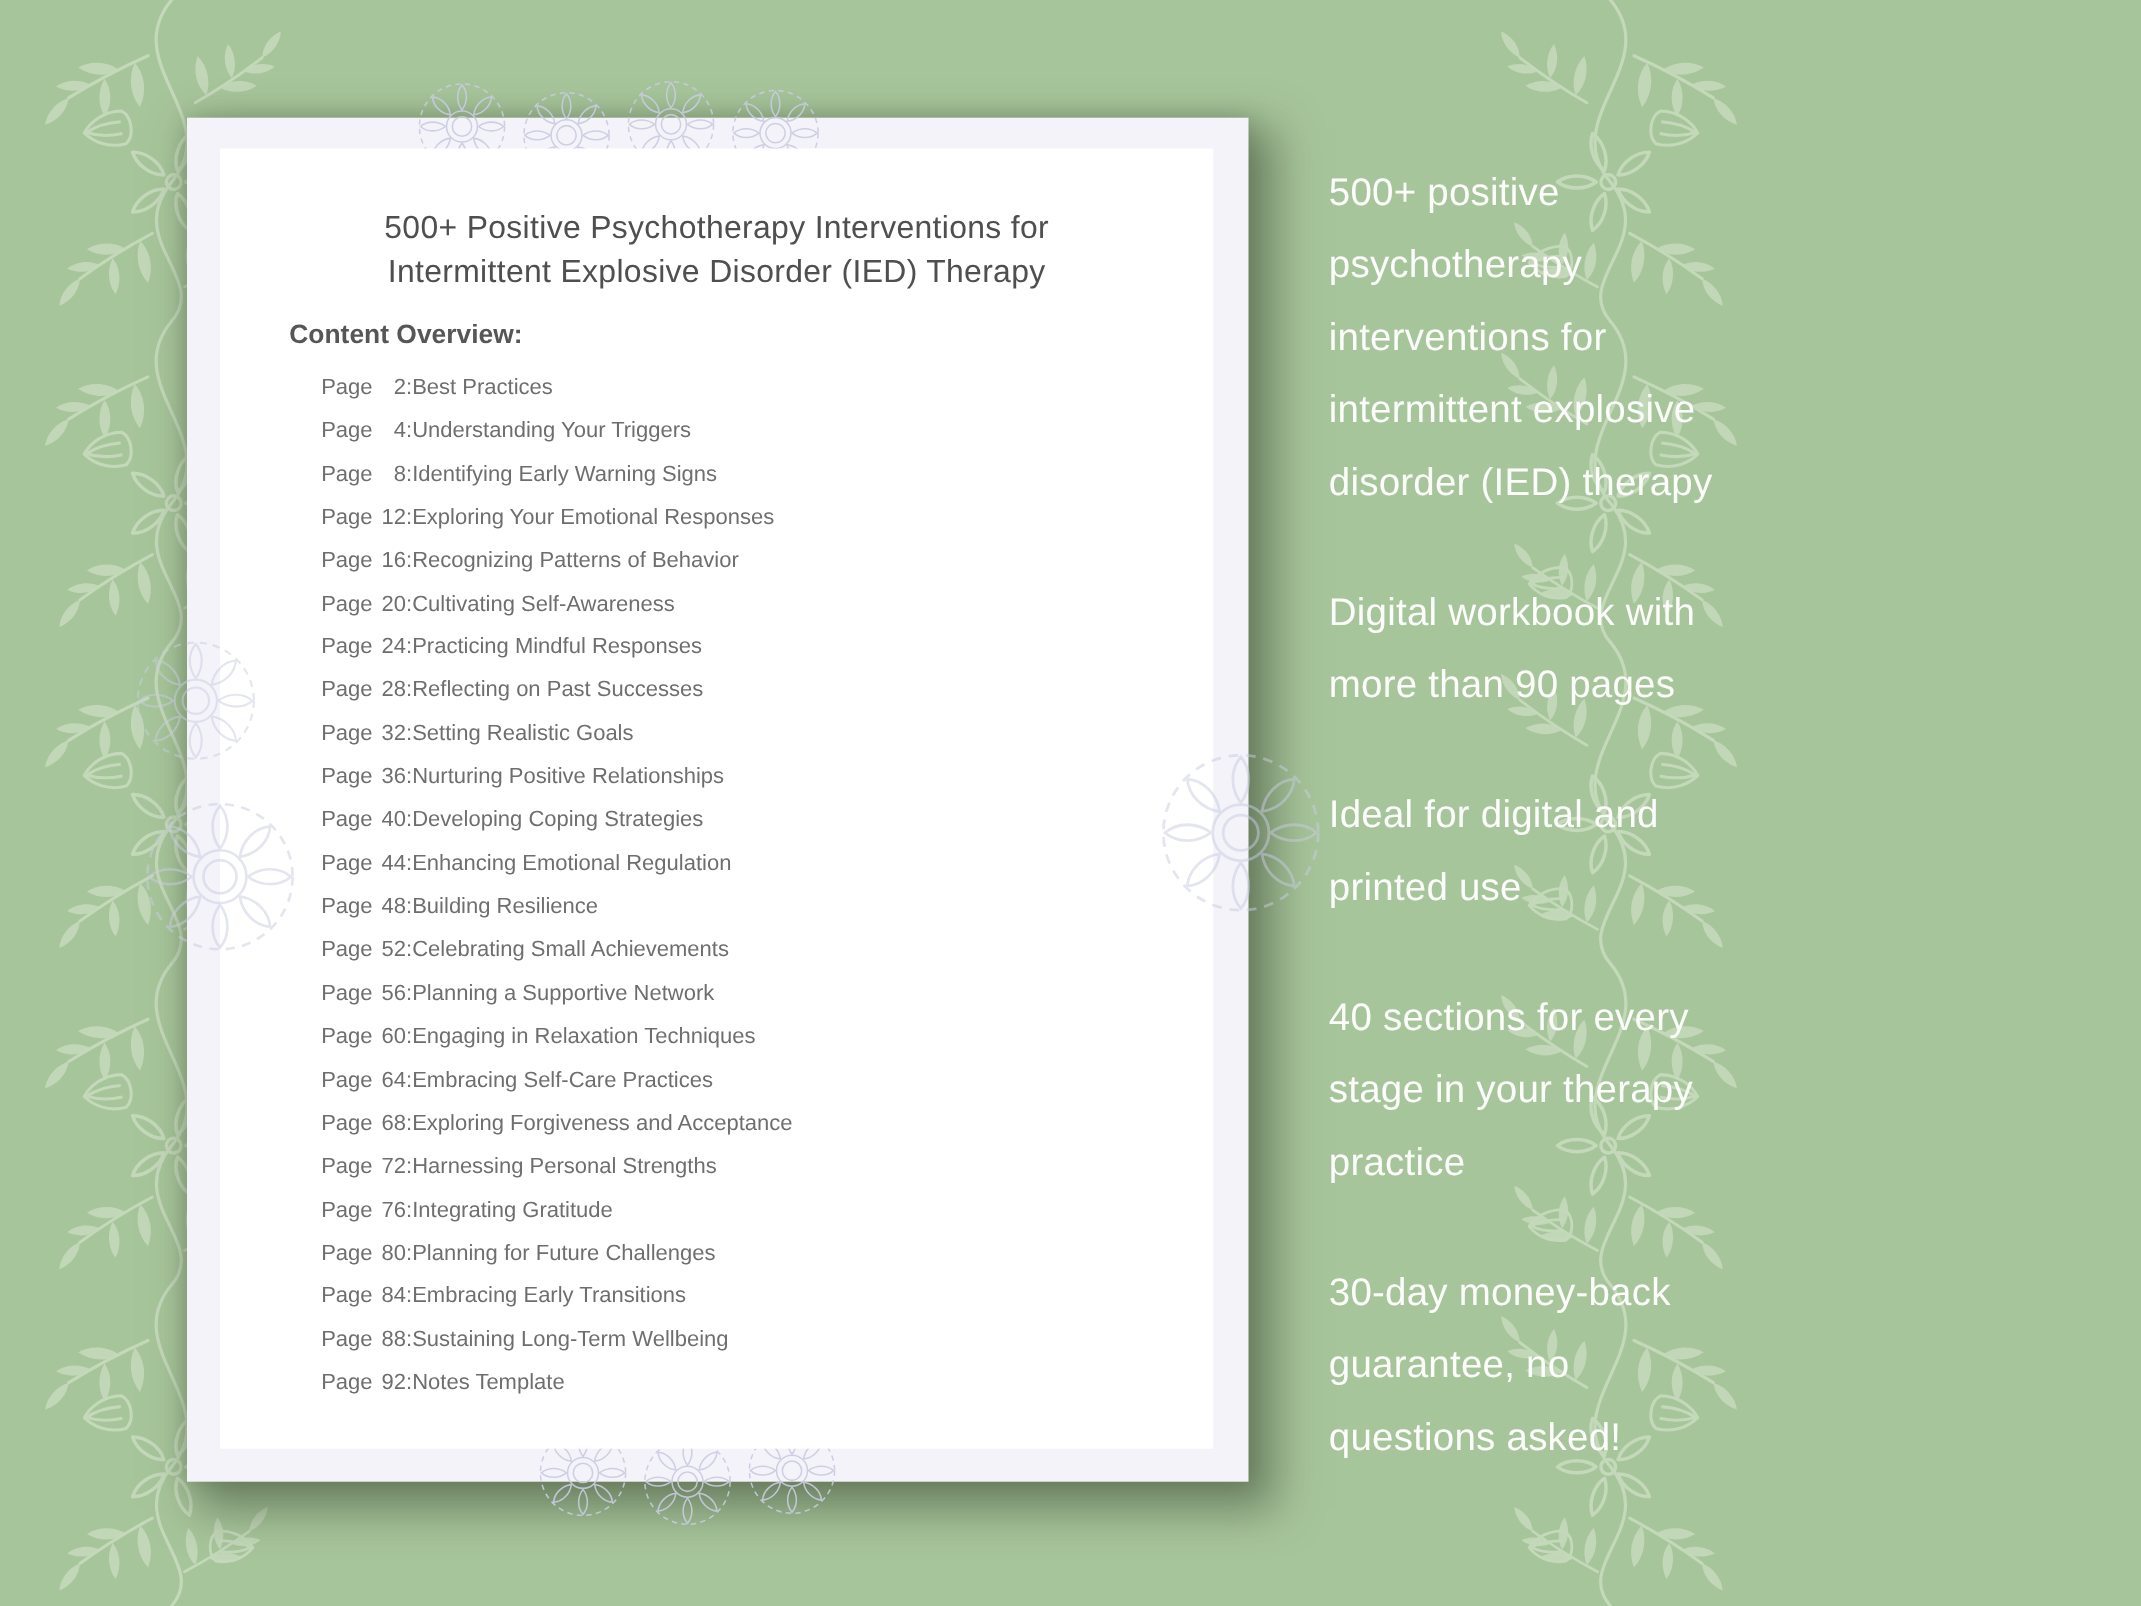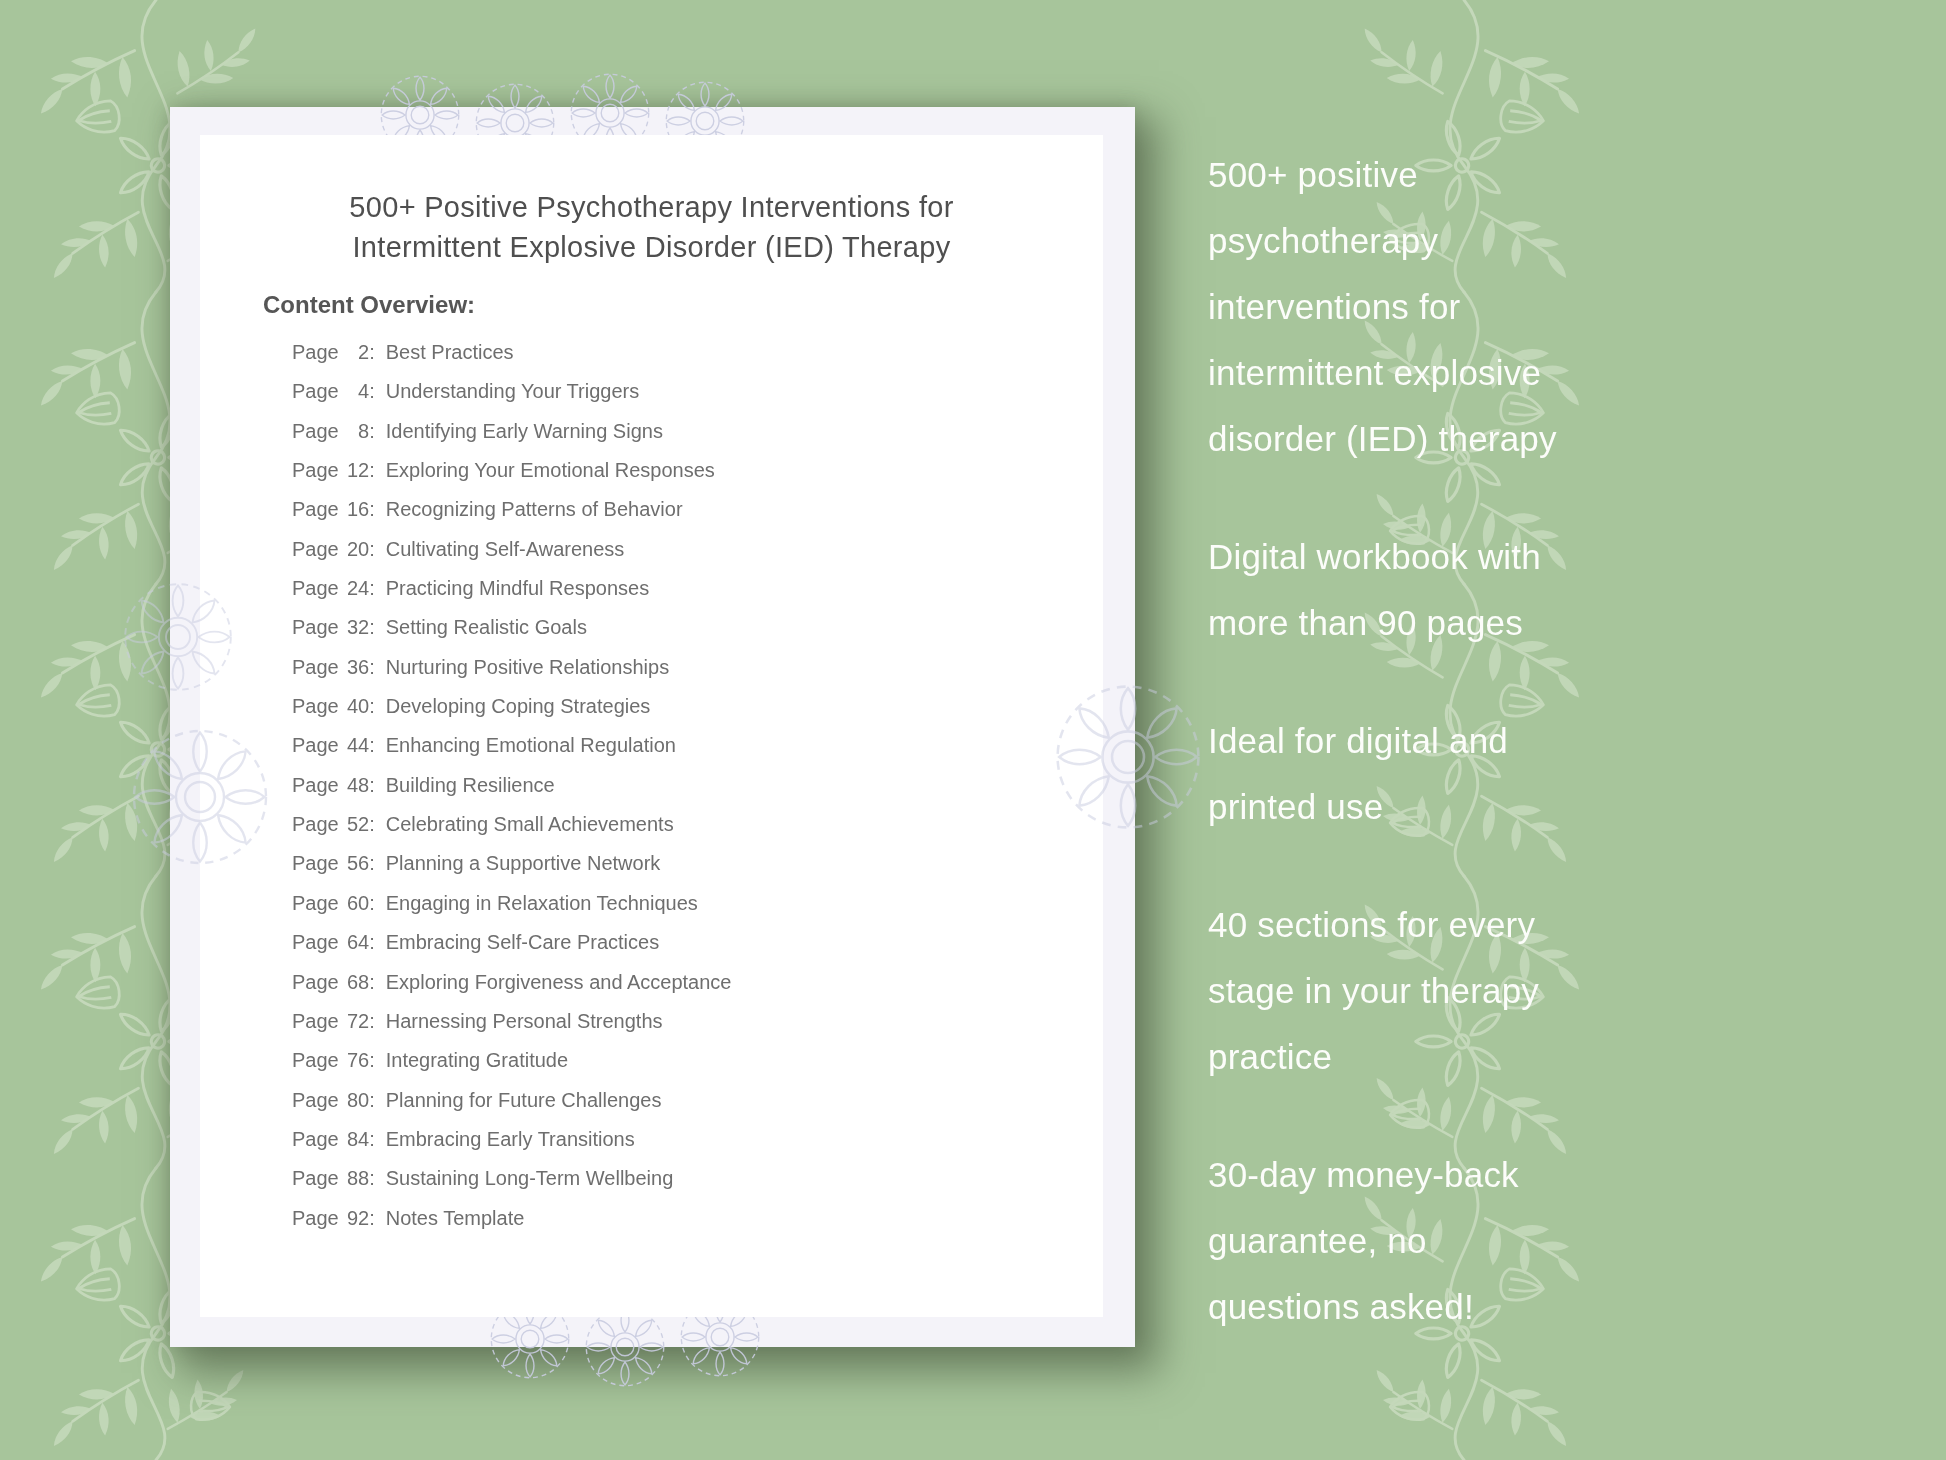--- a/index.html
+++ b/index.html
@@ -44,21 +44,21 @@
     font-size:24px;line-height:32px;font-weight:700;
     color:var(--c-heading_text,#565656);
   }
   .toc{
     margin:12px 0 0 92px;
     font-size:20px;line-height:39.35px;
     color:var(--c-toc_text,#6e6e6e);
   }
   .toc-row{white-space:nowrap;}
   .toc-num{display:inline-block;min-width:34px;text-align:right;margin-left:2px;}
-  .toc-name{margin-left:11px;}
+  .toc-name{margin-left:0;}
 
   
   .benefits{position:absolute;left:1208px;top:142px;width:620px;z-index:3;}
   .benefit{
     margin:0 0 52px 0;
     font-size:35px;line-height:66px;font-weight:400;letter-spacing:.2px;
     color:var(--c-benefit_text,#fcfdfa);
     white-space:pre-line;
   }
 </style>
@@ -185,20 +185,23 @@
           <span class="toc-page">Page</span><span class="toc-num">12:</span><span class="toc-name">Exploring Your Emotional Responses</span>
         </div>
           <div class="toc-row">
           <span class="toc-page">Page</span><span class="toc-num">16:</span><span class="toc-name">Recognizing Patterns of Behavior</span>
         </div>
           <div class="toc-row">
           <span class="toc-page">Page</span><span class="toc-num">20:</span><span class="toc-name">Cultivating Self-Awareness</span>
         </div>
           <div class="toc-row">
           <span class="toc-page">Page</span><span class="toc-num">24:</span><span class="toc-name">Practicing Mindful Responses</span>
+        </div>
+          <div class="toc-row">
+          <span class="toc-page">Page</span><span class="toc-num">28:</span><span class="toc-name">Reflecting on Past Successes</span>
         </div>
           <div class="toc-row">
           <span class="toc-page">Page</span><span class="toc-num">32:</span><span class="toc-name">Setting Realistic Goals</span>
         </div>
           <div class="toc-row">
           <span class="toc-page">Page</span><span class="toc-num">36:</span><span class="toc-name">Nurturing Positive Relationships</span>
         </div>
           <div class="toc-row">
           <span class="toc-page">Page</span><span class="toc-num">40:</span><span class="toc-name">Developing Coping Strategies</span>
         </div>

